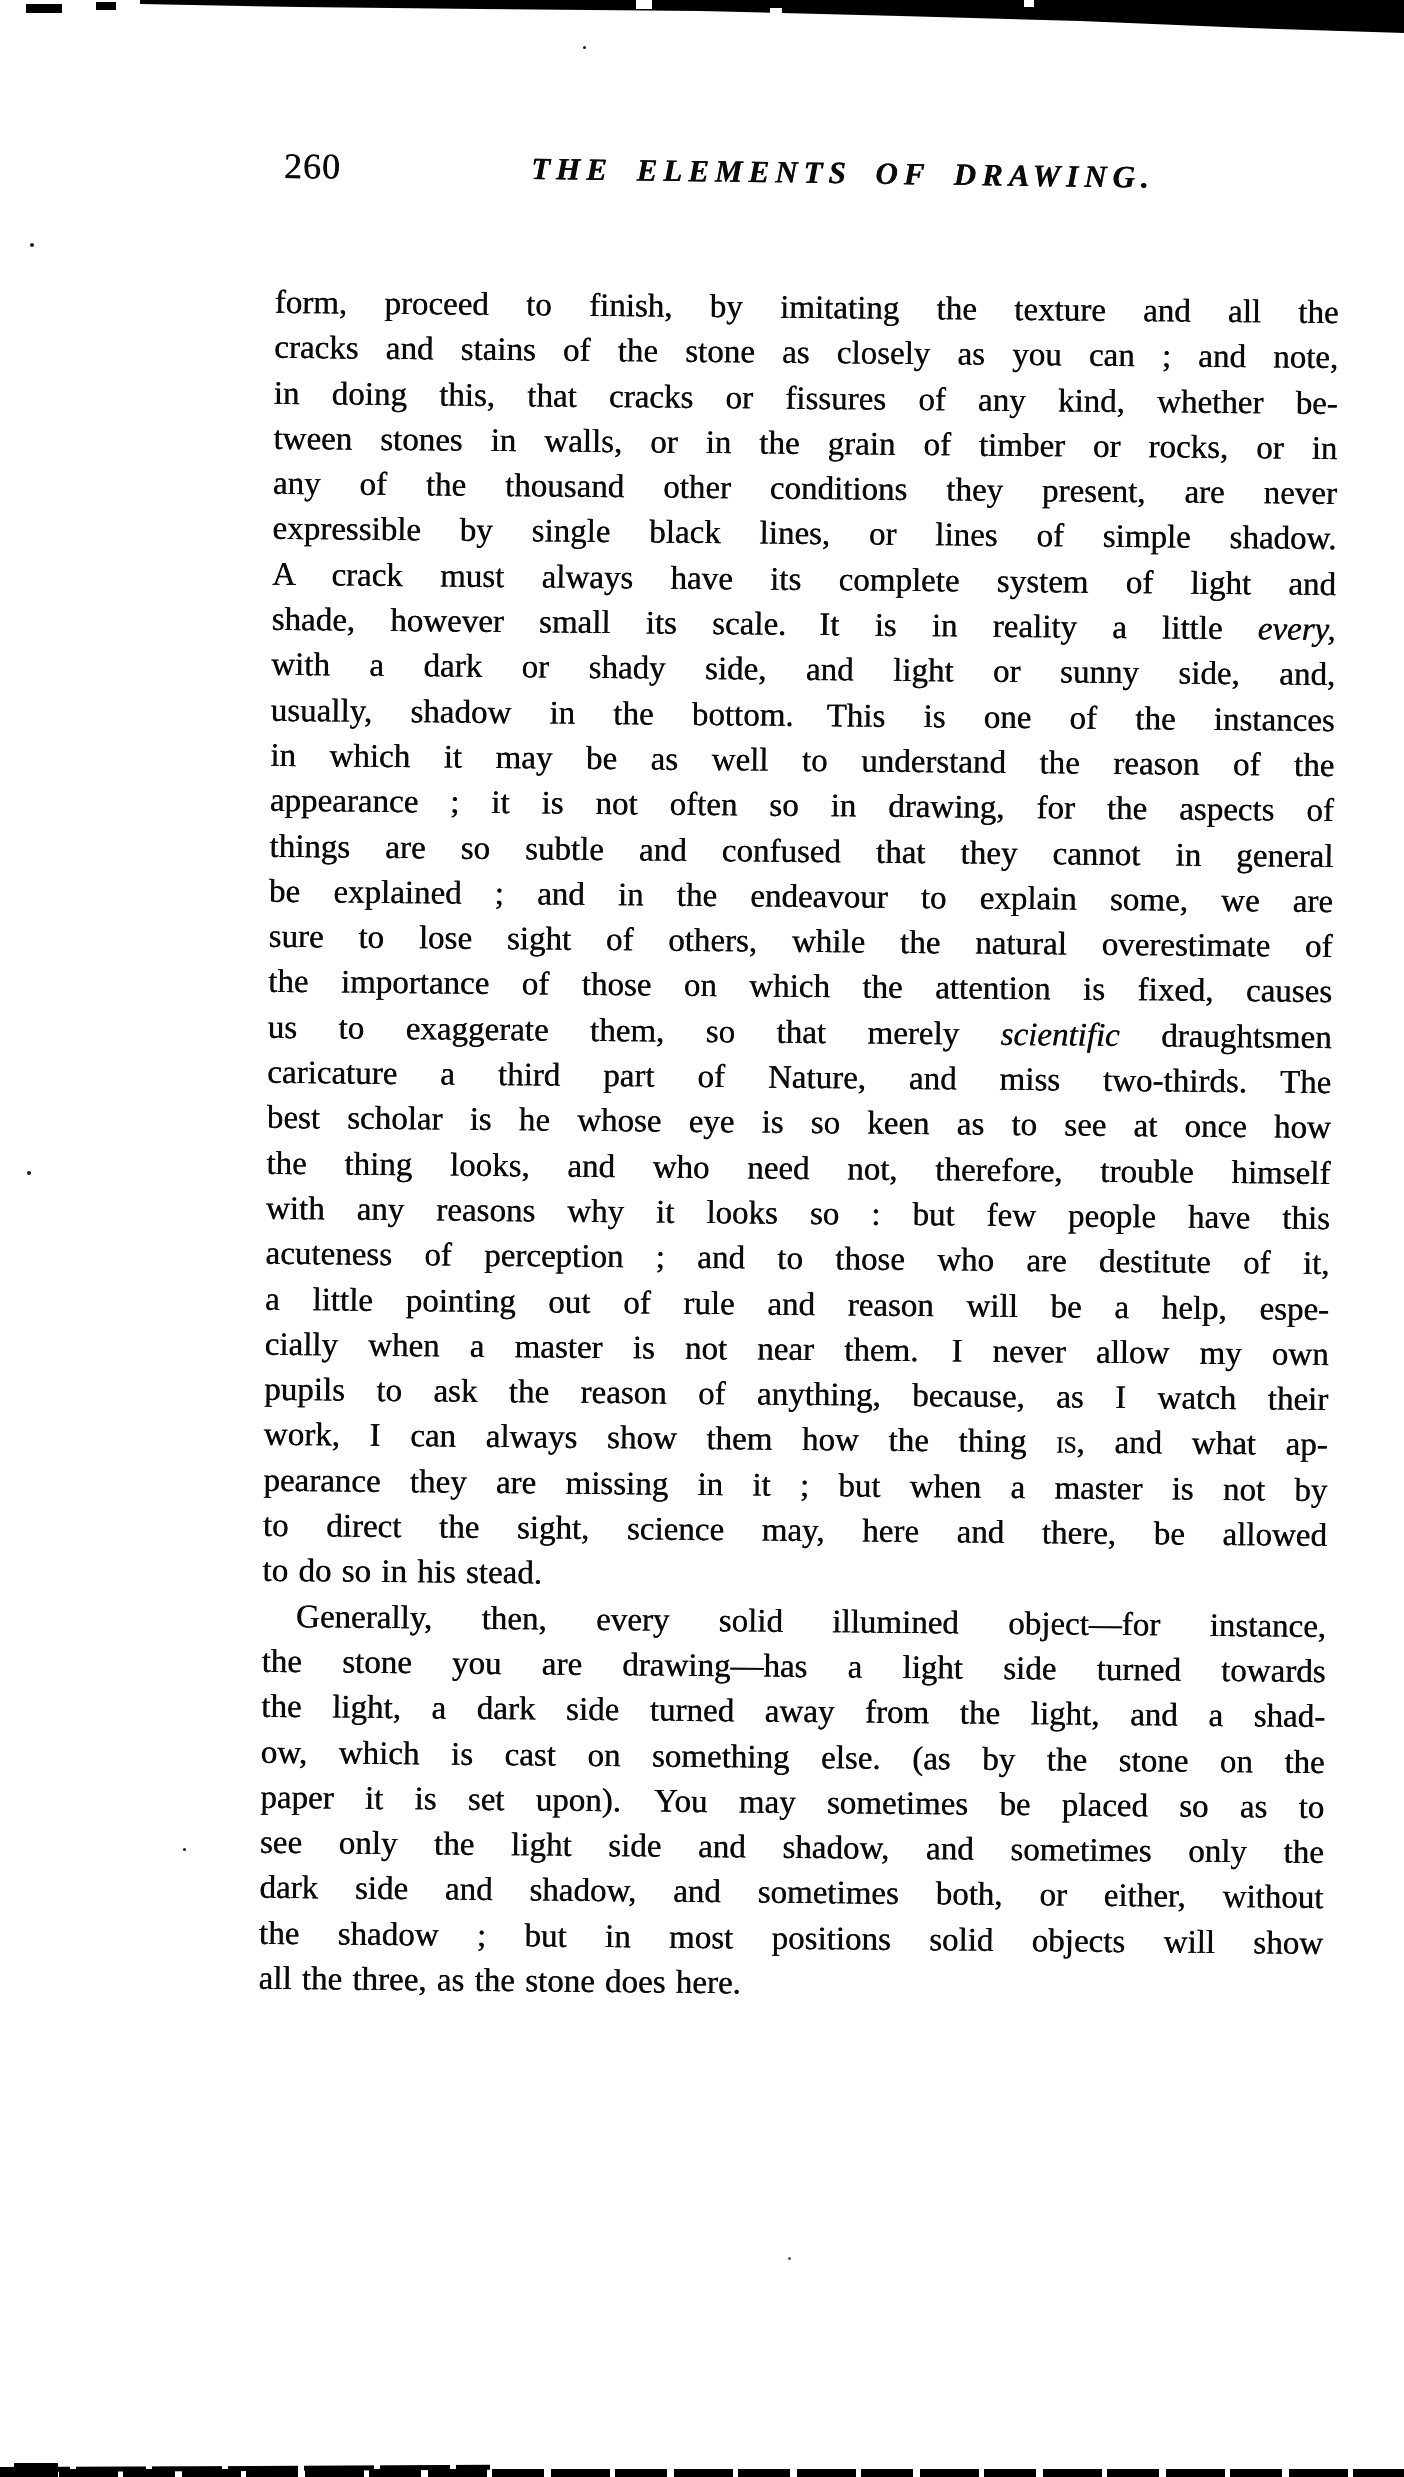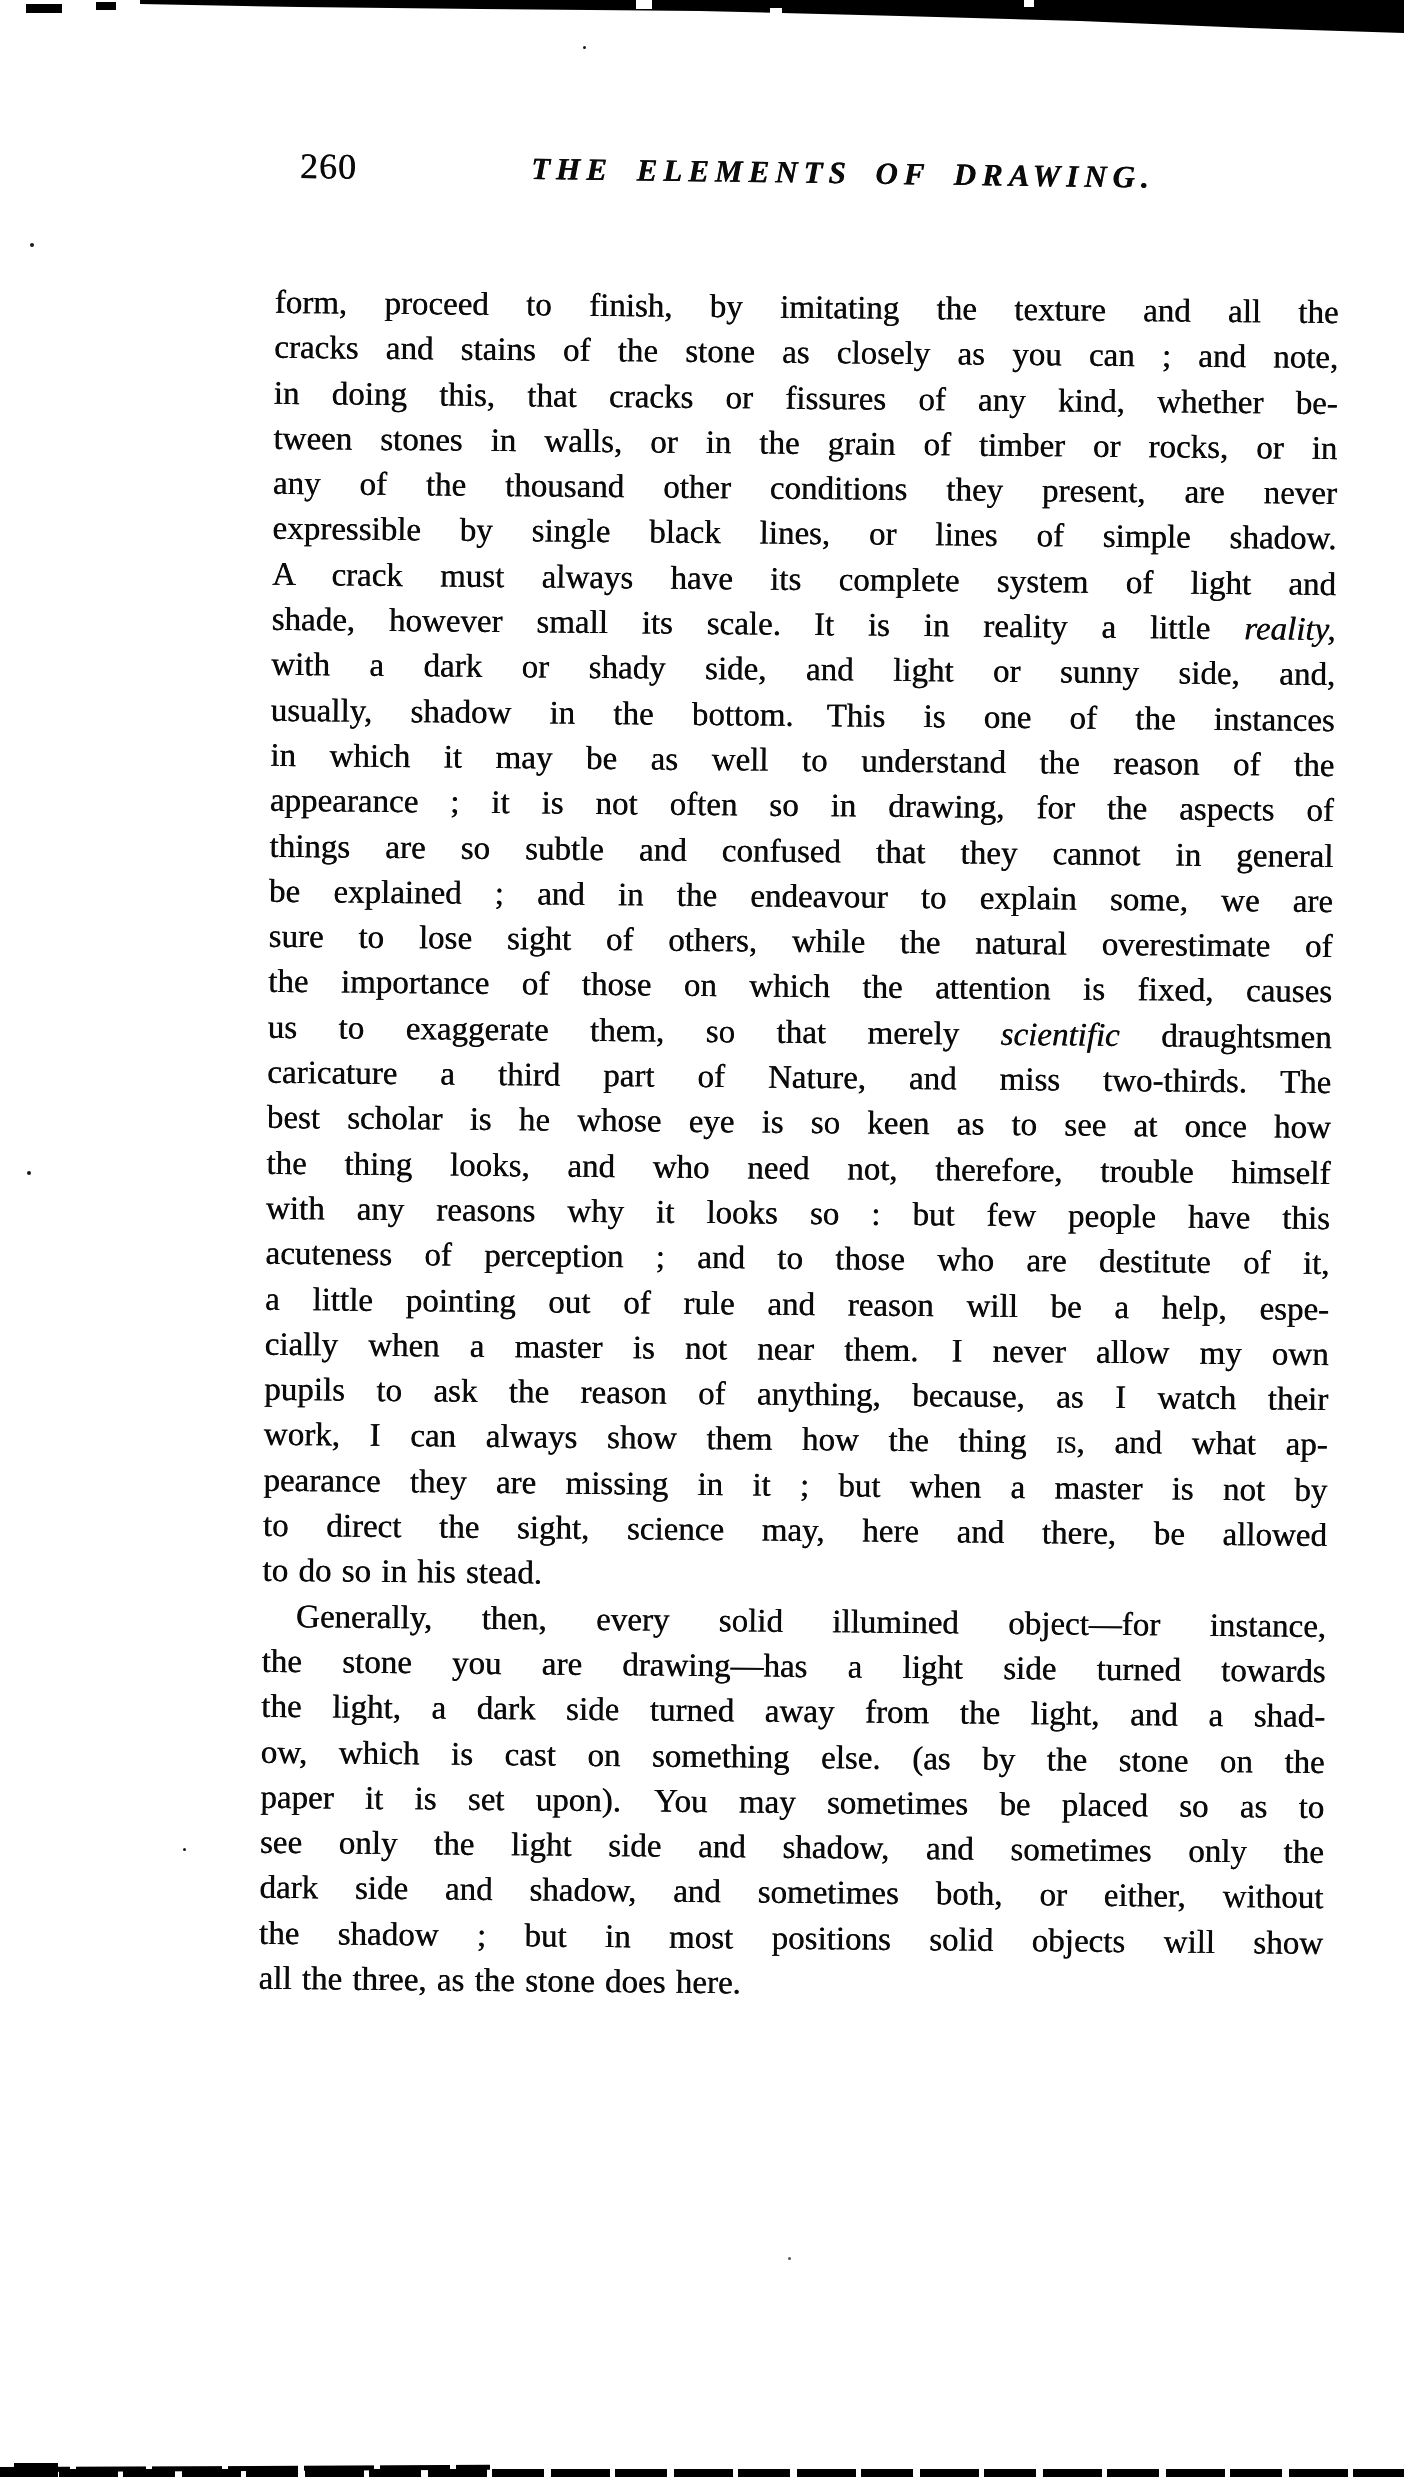--- a/index.html
+++ b/index.html
@@ -14,21 +14,21 @@
   .content{
     position:absolute;left:0;top:0;width:1404px;height:2477px;
     transform:rotate(0.55deg);
     transform-origin:50% 40%;
   }
   
   .running-head{
     position:absolute;left:268px;top:148px;width:1064px;height:50px;
   }
   .page-num{
-    position:absolute;left:24px;top:0;
+    position:absolute;left:8px;top:0;
     font-size:36px;line-height:44px;
     letter-spacing:1px;
     text-shadow:0.45px 0 0 currentColor;
   }
   .head-title{
     position:absolute;left:70px;right:0;top:2px;
     text-align:center;
     font-style:italic;font-weight:bold;
     font-size:31px;line-height:44px;
     letter-spacing:6px;word-spacing:10px;
@@ -83,21 +83,21 @@
   </div>
 
   <div class="text-block" id="text-block">
       <div class="line"><span>form, proceed to finish, by imitating the texture and all the</span></div>
       <div class="line"><span>cracks and stains of the stone as closely as you can ; and note,</span></div>
       <div class="line"><span>in doing this, that cracks or fissures of any kind, whether be-</span></div>
       <div class="line"><span>tween stones in walls, or in the grain of timber or rocks, or in</span></div>
       <div class="line"><span>any of the thousand other conditions they present, are never</span></div>
       <div class="line"><span>expressible by single black lines, or lines of simple shadow.</span></div>
       <div class="line"><span>A crack must always have its complete system of light and</span></div>
-      <div class="line"><span>shade, however small its scale. It is in reality a little </span><span class="it">reality,</span></div>
+      <div class="line"><span>shade, however small its scale. It is in reality a little </span><span class="it">every,</span></div>
       <div class="line"><span>with a dark or shady side, and light or sunny side, and,</span></div>
       <div class="line"><span>usually, shadow in the bottom. This is one of the instances</span></div>
       <div class="line"><span>in which it may be as well to understand the reason of the</span></div>
       <div class="line"><span>appearance ; it is not often so in drawing, for the aspects of</span></div>
       <div class="line"><span>things are so subtle and confused that they cannot in general</span></div>
       <div class="line"><span>be explained ; and in the endeavour to explain some, we are</span></div>
       <div class="line"><span>sure to lose sight of others, while the natural overestimate of</span></div>
       <div class="line"><span>the importance of those on which the attention is fixed, causes</span></div>
       <div class="line"><span>us to exaggerate them, so that merely </span><span class="it">scientific</span><span> draughtsmen</span></div>
       <div class="line"><span>caricature a third part of Nature, and miss two-thirds. The</span></div>

